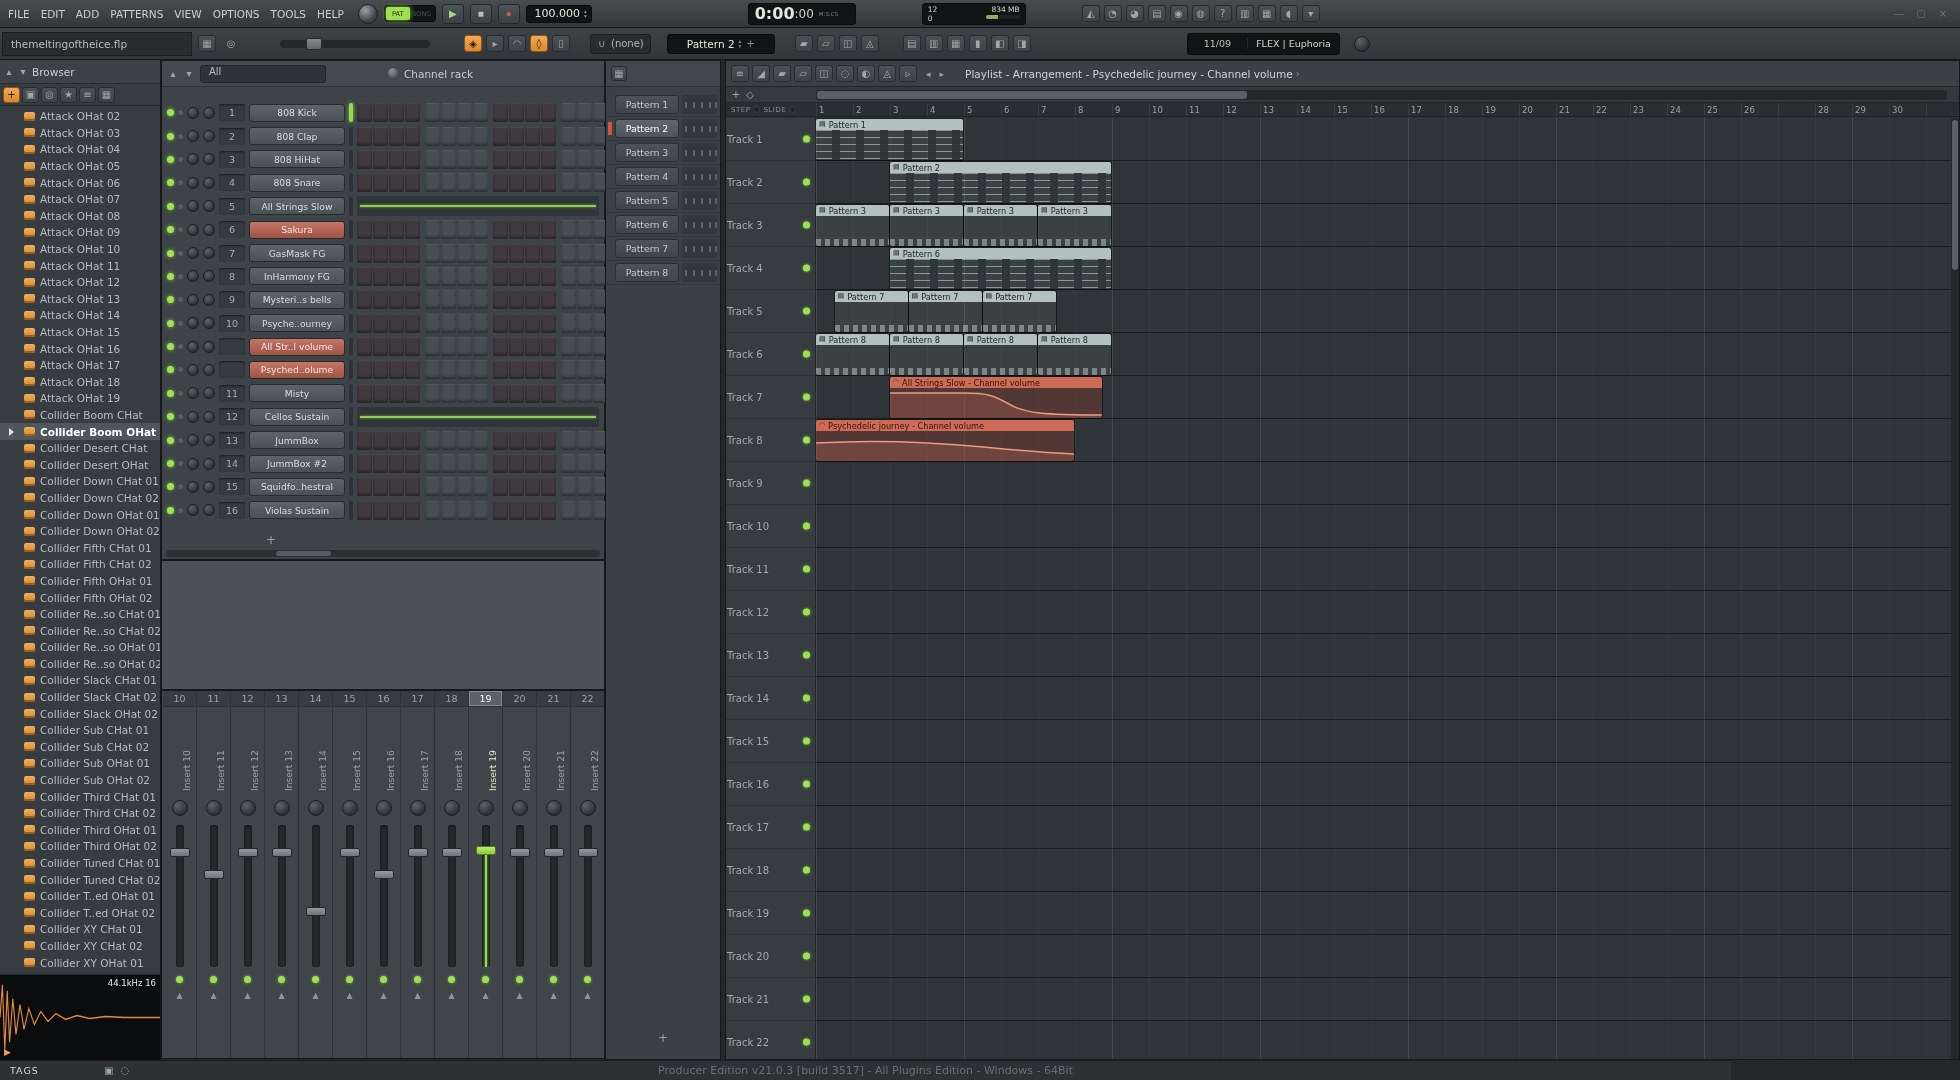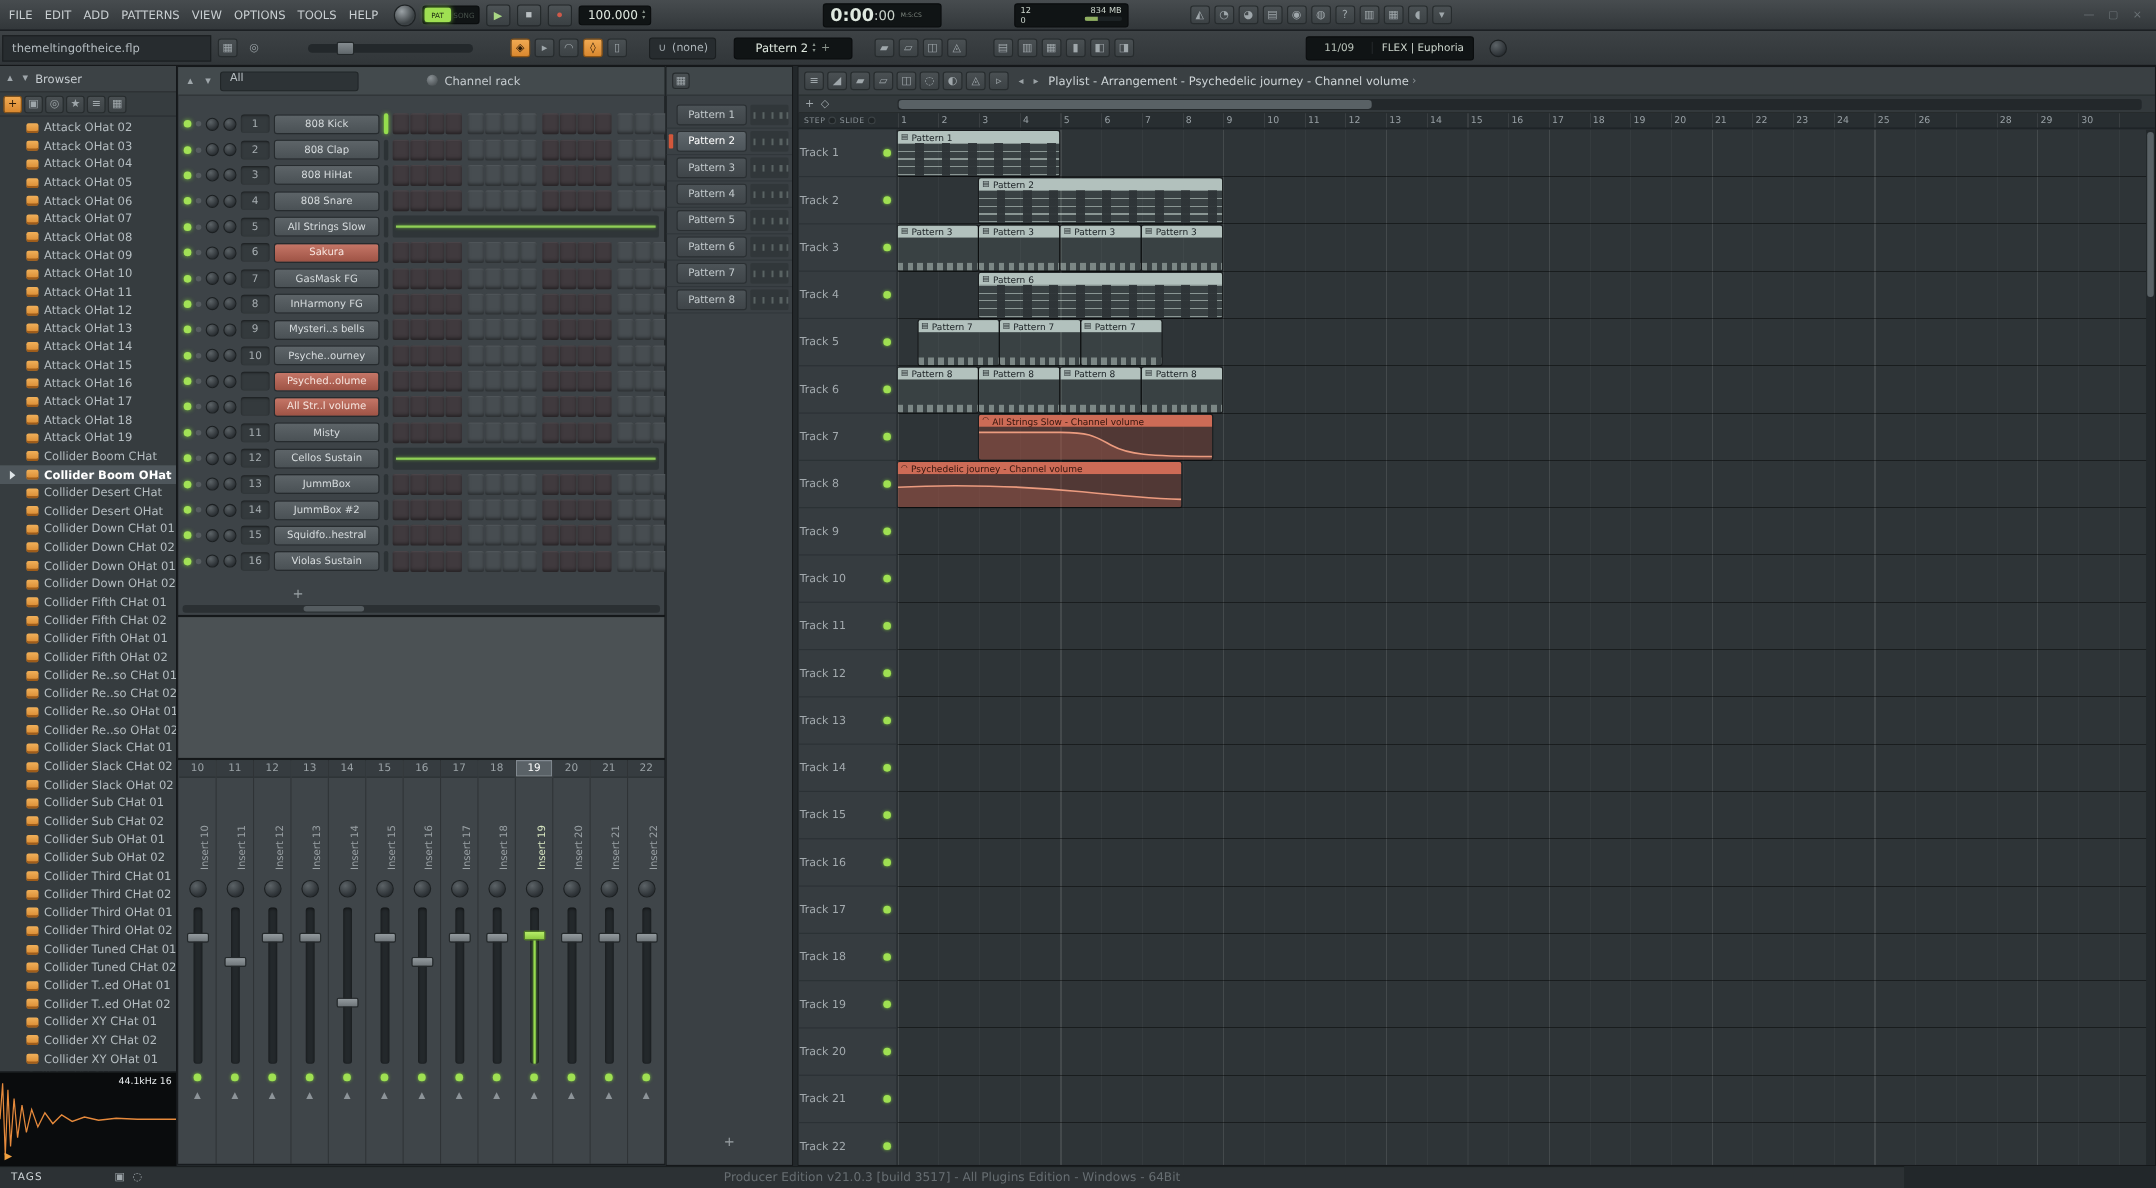--- a/index.html
+++ b/index.html
@@ -125,21 +125,21 @@
 .prow.sel .pname{background:linear-gradient(#606warn)}
 .prow.sel .pname{background:linear-gradient(#5f676c,#4d555a);color:#fff}
 .prow.sel::before{content:"";position:absolute;left:2px;top:5px;bottom:5px;width:4px;background:#d2573b;border-radius:1px}
 .p-plus{position:absolute;bottom:14px;left:50%;transform:translateX(-50%);color:#9aa1a5;font-size:12px}
 
 
 #playlist{position:absolute;left:725px;top:60px;width:1235px;height:1000px;background:#2e3437;border:1px solid #15181a}
 .pl-header{height:26px;display:flex;align-items:center;gap:3px;padding:0 5px;background:#3a4043;border-bottom:1px solid #23282a}
 #pl-icons{display:flex;gap:3px}
 .pl-nav{color:#9aa1a5;font-size:9px;margin-left:6px}
-.pl-title{font-size:10.5px;color:#ced4d7;margin-left:6px;white-space:nowrap}
+.pl-title{font-size:10.5px;color:#ced4d7;margin-left:18px;white-space:nowrap}
 .pl-chev{color:#8a9196;font-size:10px}
 .pl-subbar{height:16px;display:flex;align-items:center;background:#33393c;border-bottom:1px solid #23282a}
 .pl-subleft{width:90px;flex:none;display:flex;align-items:center;gap:4px;padding:0 5px;color:#9aa1a5}
 .pl-scroll{flex:1;height:10px;margin-right:12px;background:#23282b;border-radius:3px;position:relative}
 .pl-scroll-handle{position:absolute;left:1px;top:1px;bottom:1px;width:430px;background:#596165;border-radius:3px}
 .pl-rulerrow{height:14px;display:flex;background:#282e31;border-bottom:1px solid #1b2023}
 .pl-rulerleft{width:90px;flex:none;display:flex;align-items:center;gap:3px;padding:0 5px;font-size:7px;color:#8a9297;letter-spacing:.5px}
 .mini-toggle{width:7px;height:7px;border-radius:50%;background:#1f2426;border:1px solid #3c4245}
 #pl-ruler{flex:1;position:relative;background-image:repeating-linear-gradient(to right,rgba(255,255,255,.08) 0 1px,transparent 1px 37px)}
 .rlabel{position:absolute;top:2px;font-size:8.5px;color:#98a0a5}
@@ -787,48 +787,48 @@
             <span class="step b"></span>
             <span class="step b"></span>
           </div>
         </div>
         <div class="chrow">
           <span class="led"></span>
           <span class="dot"></span>
           <span class="knobc knob"></span>
           <span class="knobc knob"></span>
           <span class="chnum"></span>
+          <div class="chname red">All Str..l volume</div>
+          <span class="selbar"></span>
+          <div class="sgrid">
+            <span class="step a"></span>
+            <span class="step a"></span>
+            <span class="step a"></span>
+            <span class="step a"></span>
+            <span class="step b g"></span>
+            <span class="step b"></span>
+            <span class="step b"></span>
+            <span class="step b"></span>
+            <span class="step a g"></span>
+            <span class="step a"></span>
+            <span class="step a"></span>
+            <span class="step a"></span>
+            <span class="step b g"></span>
+            <span class="step b"></span>
+            <span class="step b"></span>
+            <span class="step b"></span>
+          </div>
+        </div>
+        <div class="chrow">
+          <span class="led"></span>
+          <span class="dot"></span>
+          <span class="knobc knob"></span>
+          <span class="knobc knob"></span>
+          <span class="chnum"></span>
           <div class="chname red">Psyched..olume</div>
-          <span class="selbar"></span>
-          <div class="sgrid">
-            <span class="step a"></span>
-            <span class="step a"></span>
-            <span class="step a"></span>
-            <span class="step a"></span>
-            <span class="step b g"></span>
-            <span class="step b"></span>
-            <span class="step b"></span>
-            <span class="step b"></span>
-            <span class="step a g"></span>
-            <span class="step a"></span>
-            <span class="step a"></span>
-            <span class="step a"></span>
-            <span class="step b g"></span>
-            <span class="step b"></span>
-            <span class="step b"></span>
-            <span class="step b"></span>
-          </div>
-        </div>
-        <div class="chrow">
-          <span class="led"></span>
-          <span class="dot"></span>
-          <span class="knobc knob"></span>
-          <span class="knobc knob"></span>
-          <span class="chnum"></span>
-          <div class="chname red">All Str..l volume</div>
           <span class="selbar"></span>
           <div class="sgrid">
             <span class="step a"></span>
             <span class="step a"></span>
             <span class="step a"></span>
             <span class="step a"></span>
             <span class="step b g"></span>
             <span class="step b"></span>
             <span class="step b"></span>
             <span class="step b"></span>

